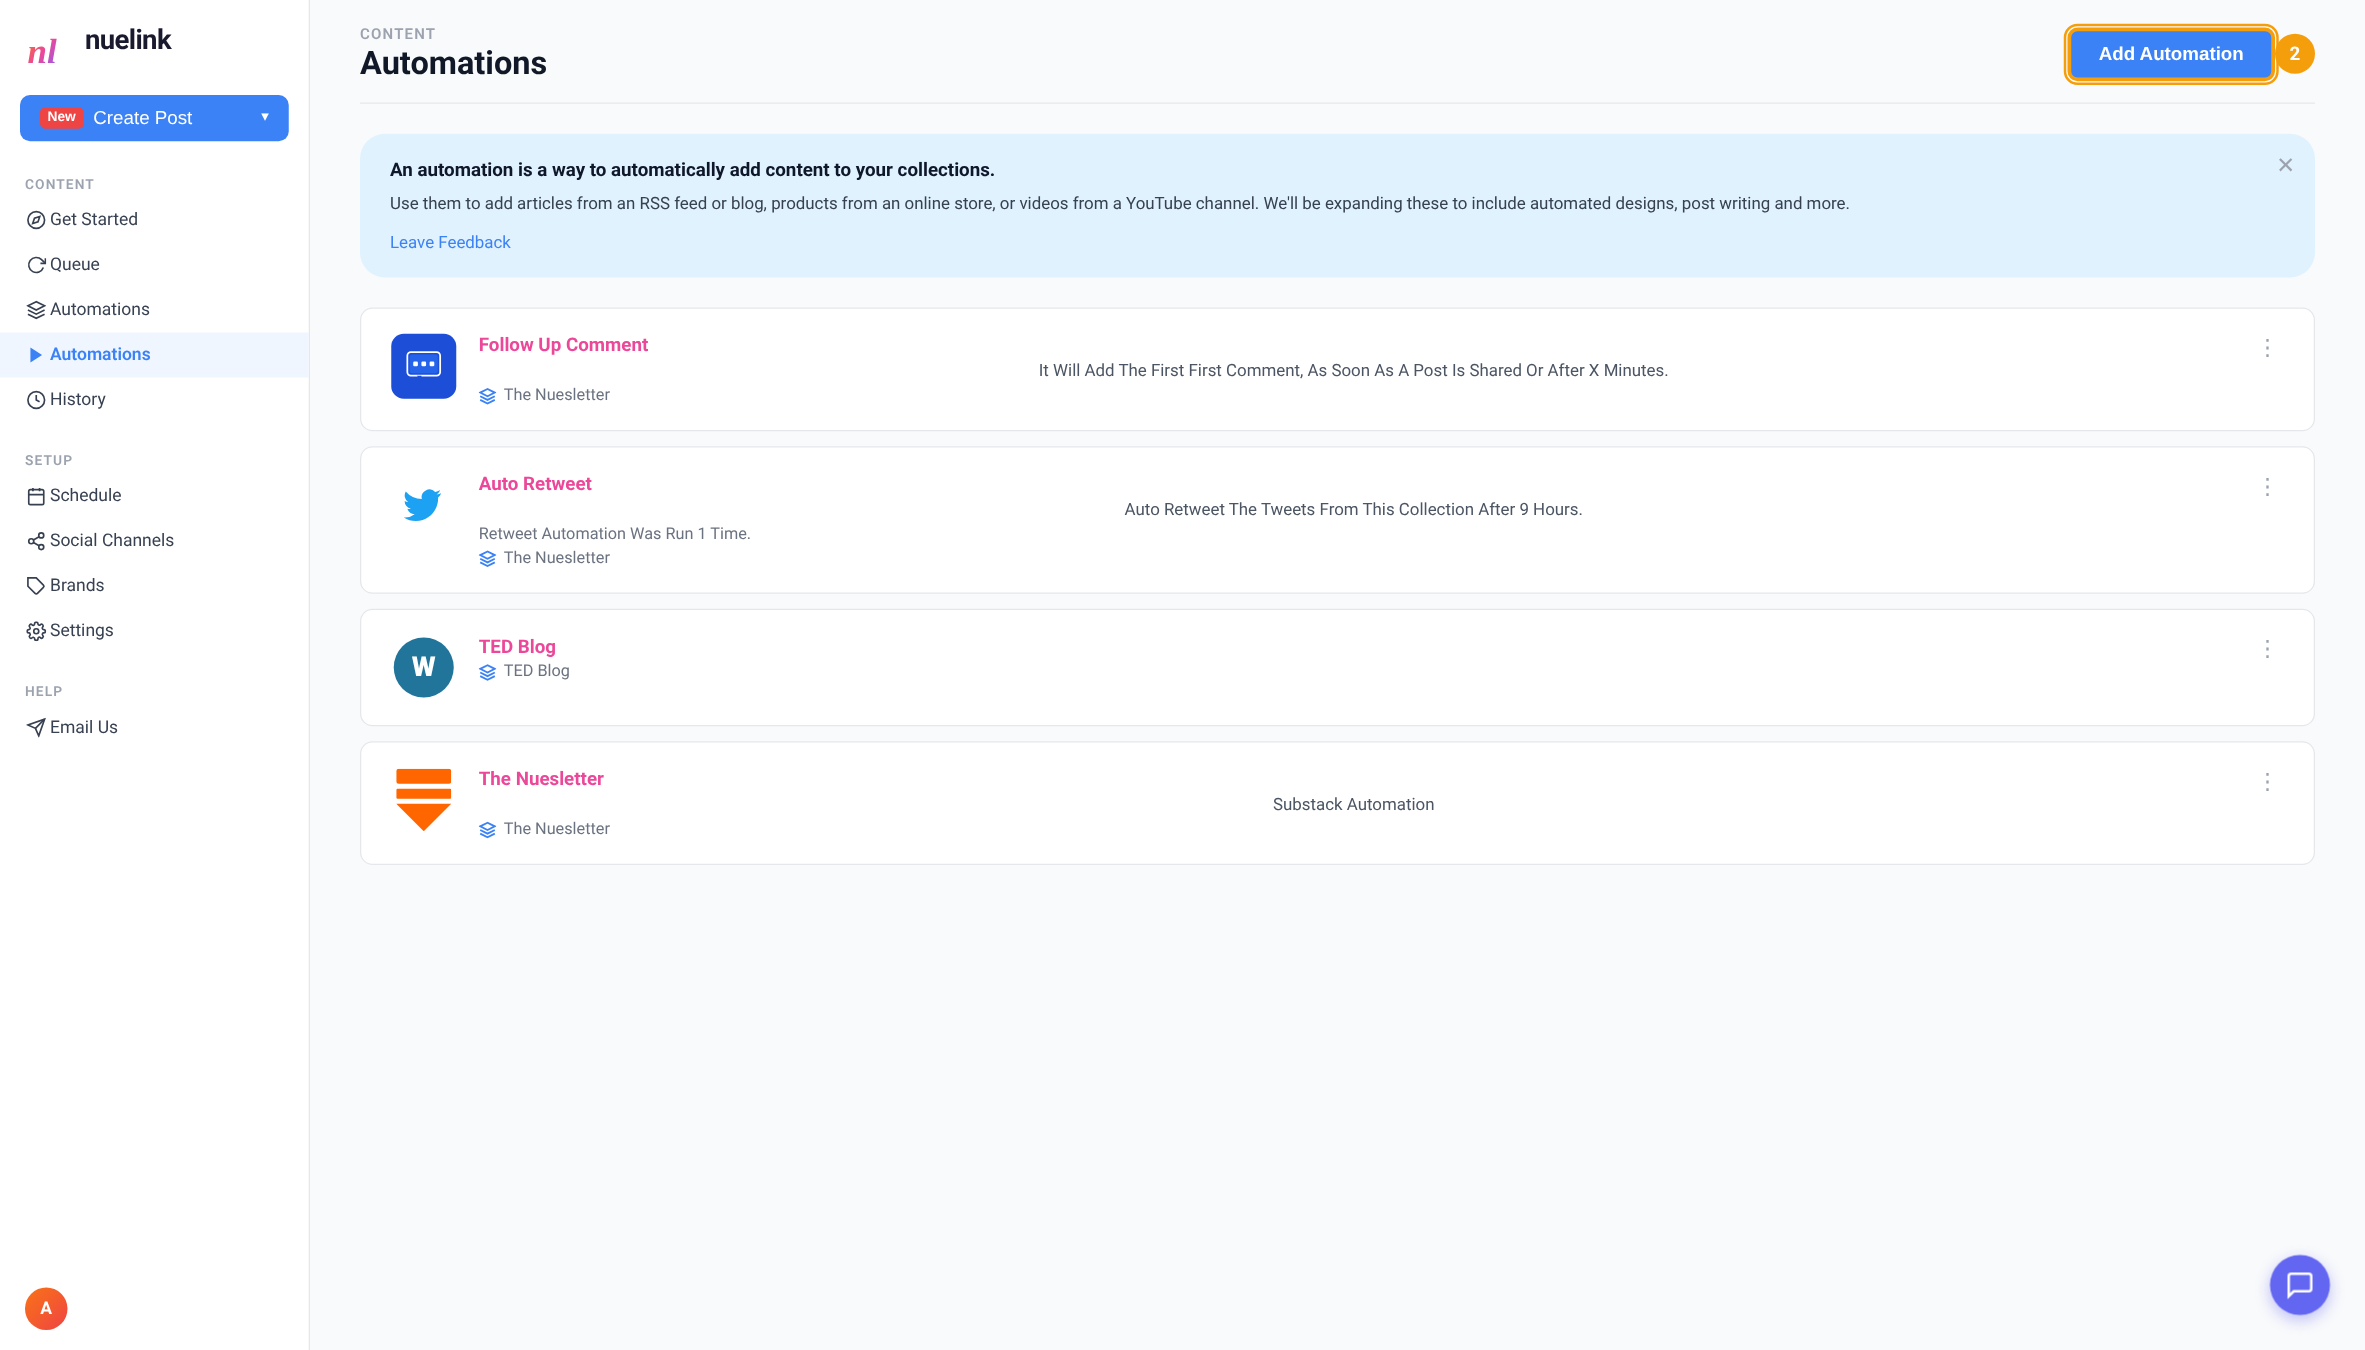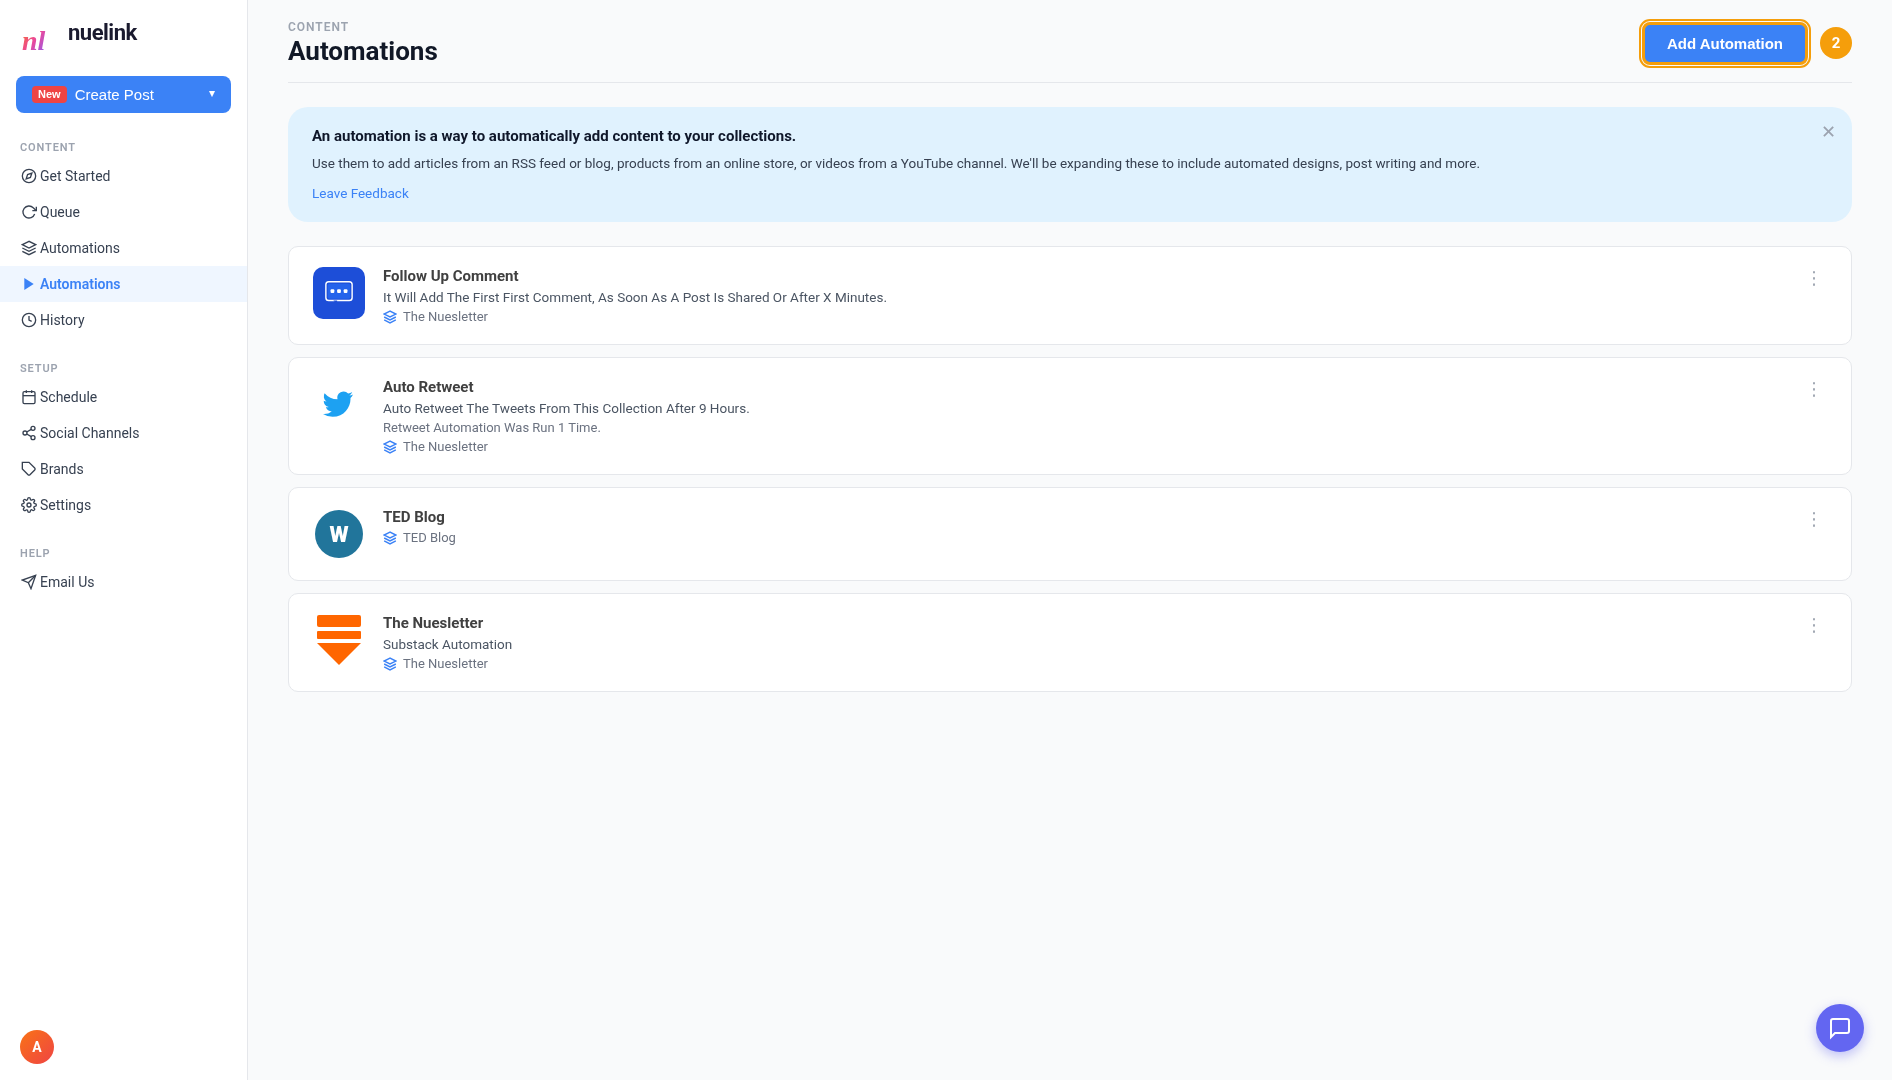--- a/index.html
+++ b/index.html
@@ -135,21 +135,20 @@
     }
     .header-left .page-title {
       font-size: 26px;
       font-weight: 700;
       color: #111827;
       margin-top: 2px;
     }
     .header-right {
       display: flex;
       align-items: center;
-      gap: 12px;
       justify-content: center;
     }
     .add-automation-btn {
       background: #3b82f6;
       color: #fff;
       border: 3px solid #f59e0b;
       border-radius: 8px;
       padding: 10px 22px;
       font-size: 15px;
       font-weight: 600;
@@ -247,27 +246,28 @@
     }
     .card-icon.substack-icon-bg {
       background: transparent;
     }
     .card-body {
       flex: 1;
     }
     .card-title {
       font-size: 15px;
       font-weight: 700;
-      color: #404040;
+      color: #ec4899;
       margin-bottom: 4px;
     }
     .card-desc {
       font-size: 13.5px;
       color: #4b5563;
       margin-bottom: 4px;
+      text-align: center;
     }
     .card-sub {
       font-size: 13px;
       color: #6b7280;
       margin-bottom: 4px;
     }
     .card-collection {
       display: flex;
       align-items: center;
       gap: 6px;

